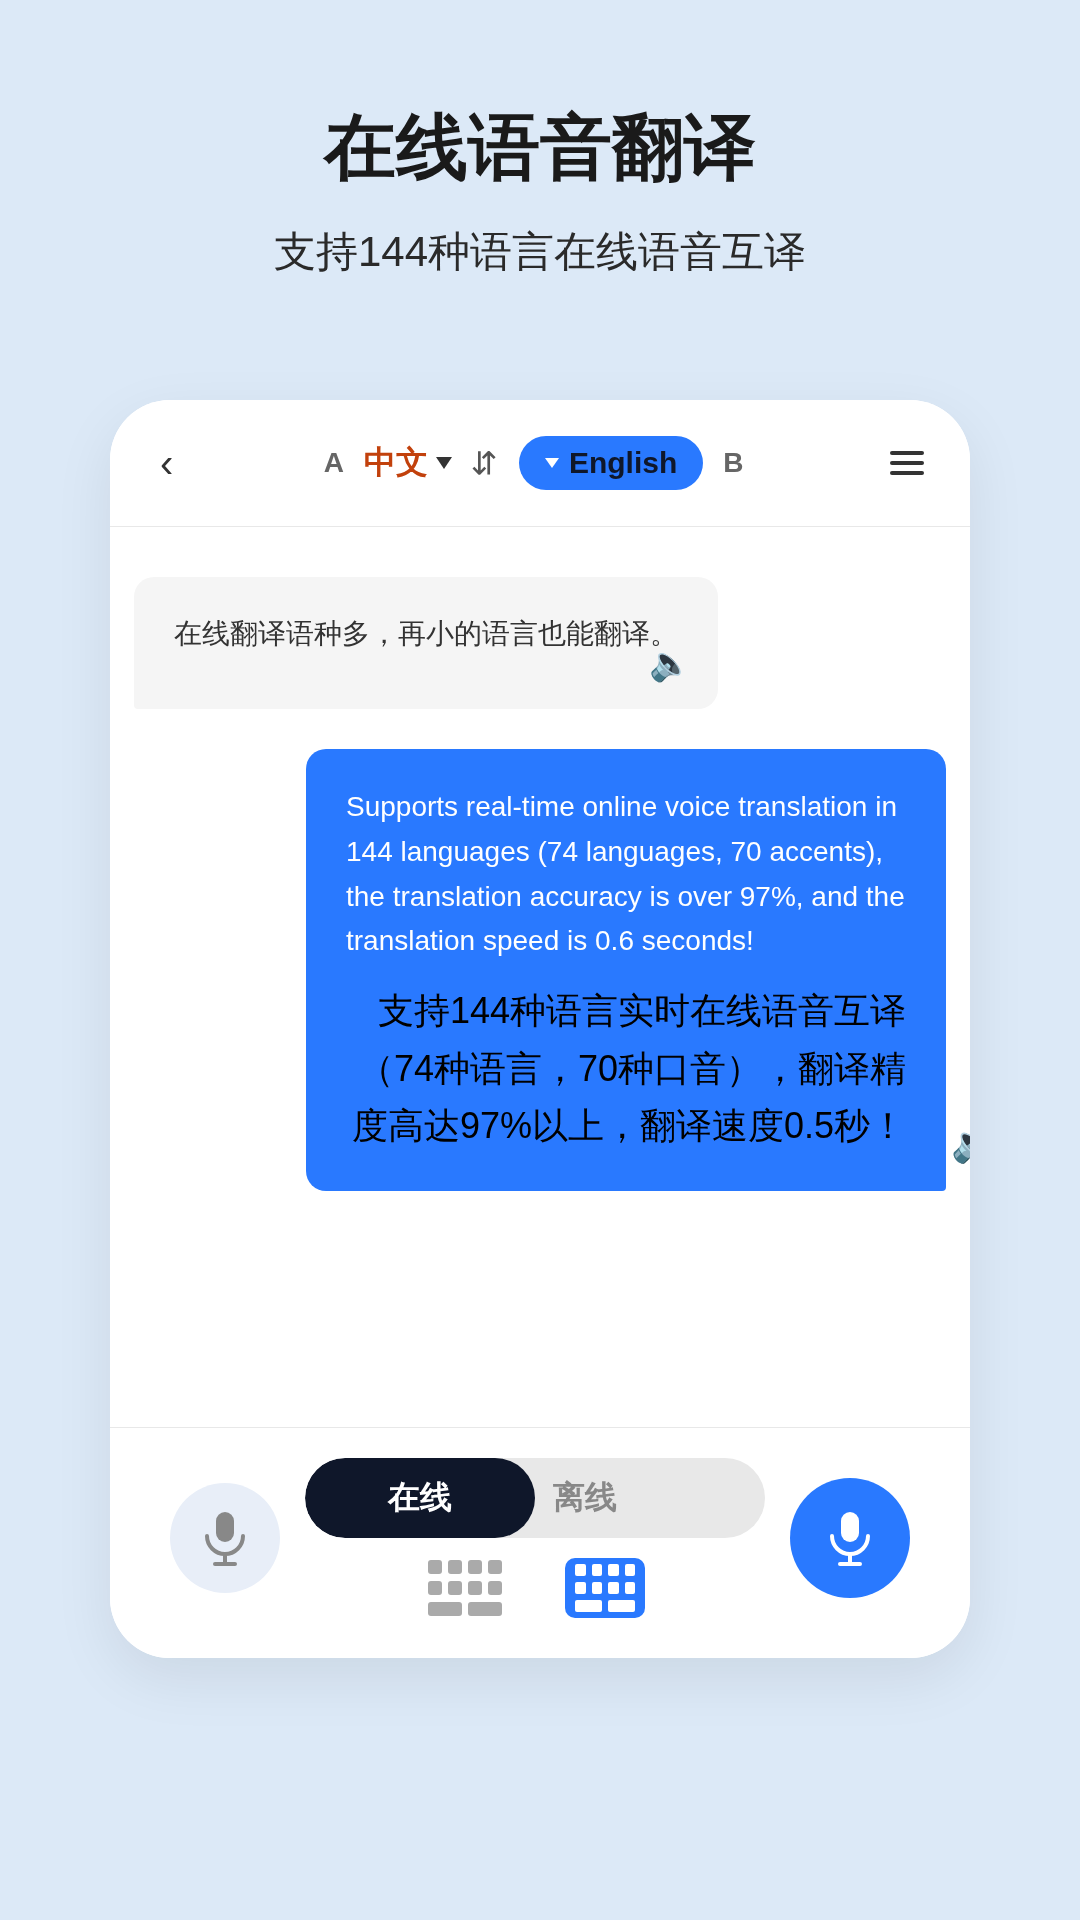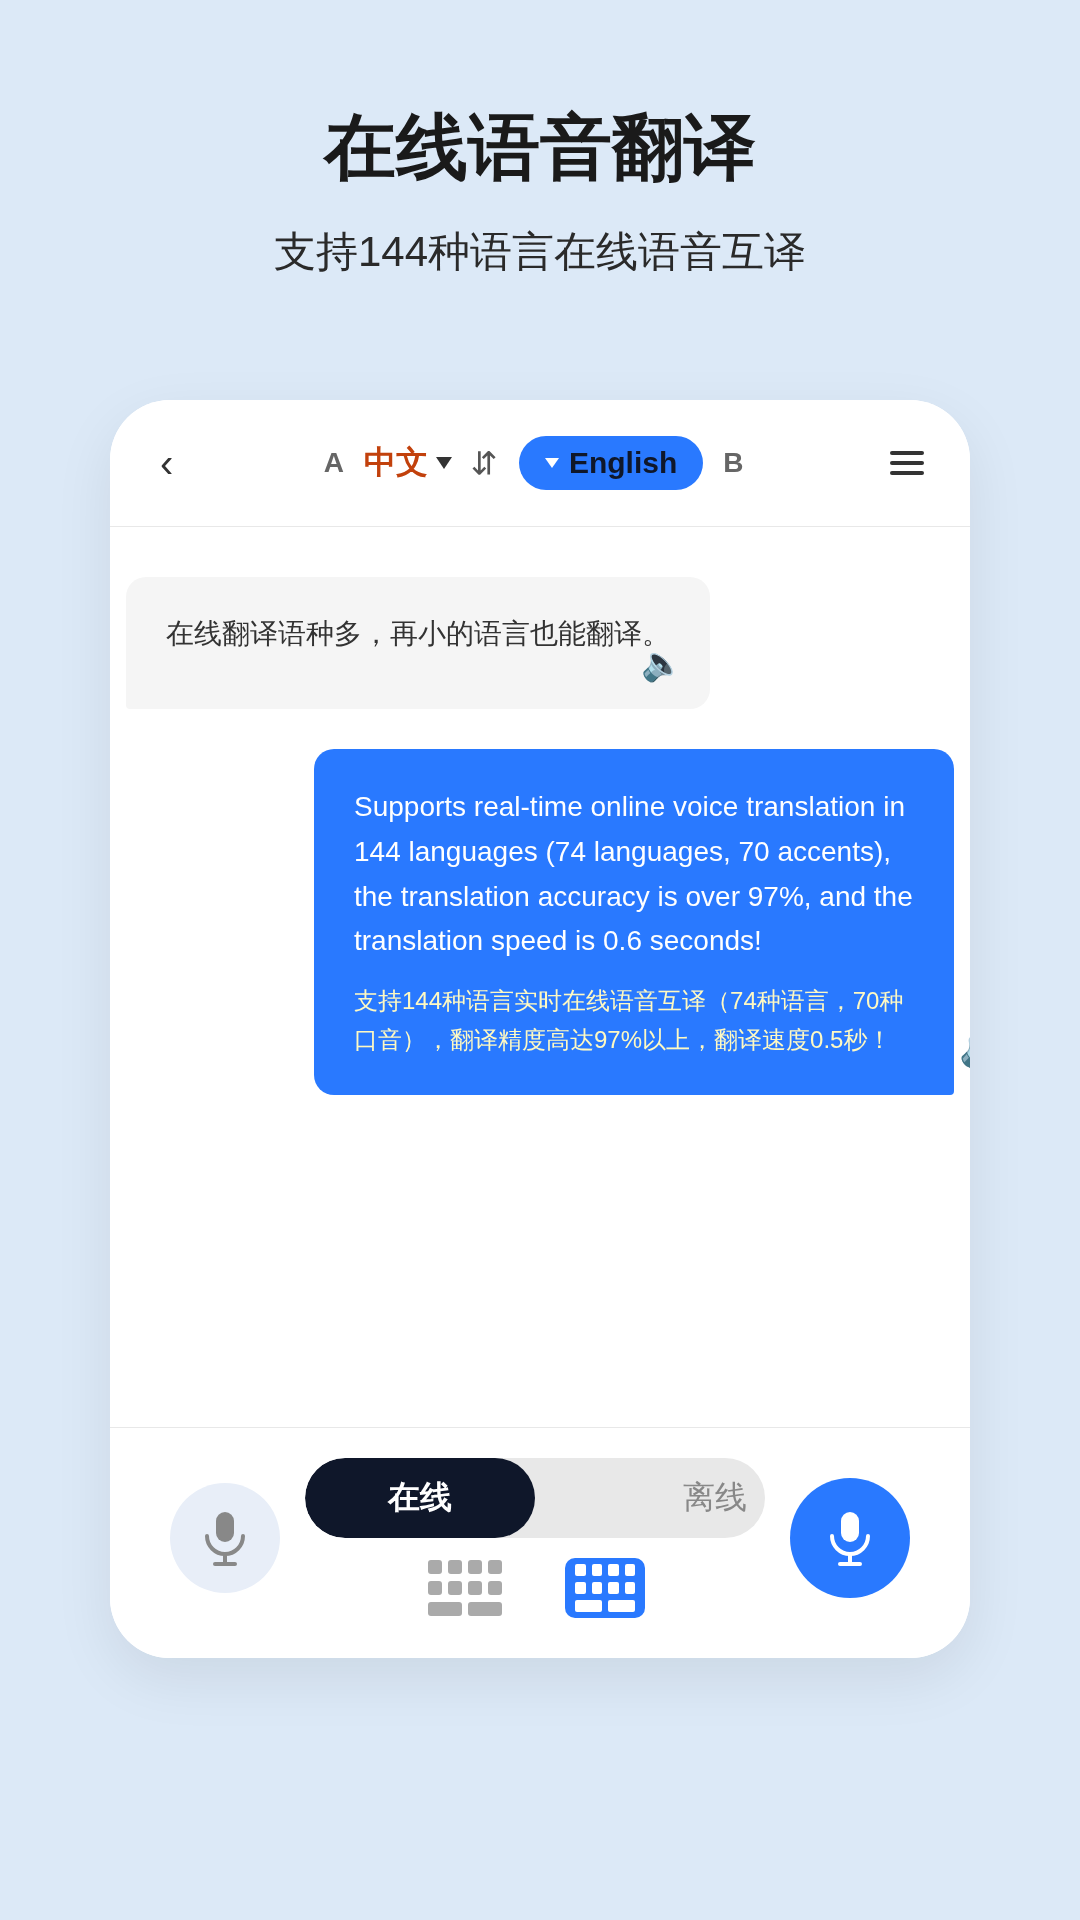--- a/index.html
+++ b/index.html
@@ -138,21 +138,21 @@
     .menu-line {
       width: 34px;
       height: 4px;
       background: #333;
       border-radius: 2px;
     }
 
     
     .chat-area {
       flex: 1;
-      padding: 50px 16px;
+      padding: 50px 24px;
       display: flex;
       flex-direction: column;
       gap: 40px;
       min-height: 900px;
     }
 
     
     .bubble-left {
       background: #f5f5f5;
       border-radius: 20px 20px 20px 4px;
@@ -195,23 +195,24 @@
     }
 
     .bubble-right .original-text {
       font-size: 28px;
       color: white;
       margin-bottom: 18px;
       line-height: 1.6;
     }
 
     .bubble-right .translated-text {
-      font-size: 24px;
-      color: #fef9c3;
+      font-size: 36px;
+      color: #000000;
       line-height: 1.6;
+      text-align: right;
     }
 
     .speaker-icon-right {
       position: absolute;
       bottom: 26px;
       right: -50px;
       color: #2979ff;
       font-size: 36px;
       cursor: pointer;
     }
@@ -245,22 +246,22 @@
       padding: 18px;
       border-radius: 40px;
       cursor: pointer;
     }
 
     .mode-btn-offline {
       flex: 1;
       background: transparent;
       color: #888;
       font-size: 32px;
-      font-weight: 400;
-      text-align: right;
+      font-weight: 700;
+      text-align: left;
       padding: 18px;
       cursor: pointer;
     }
 
     .keyboard-row {
       display: flex;
       align-items: center;
       gap: 60px;
     }
 

